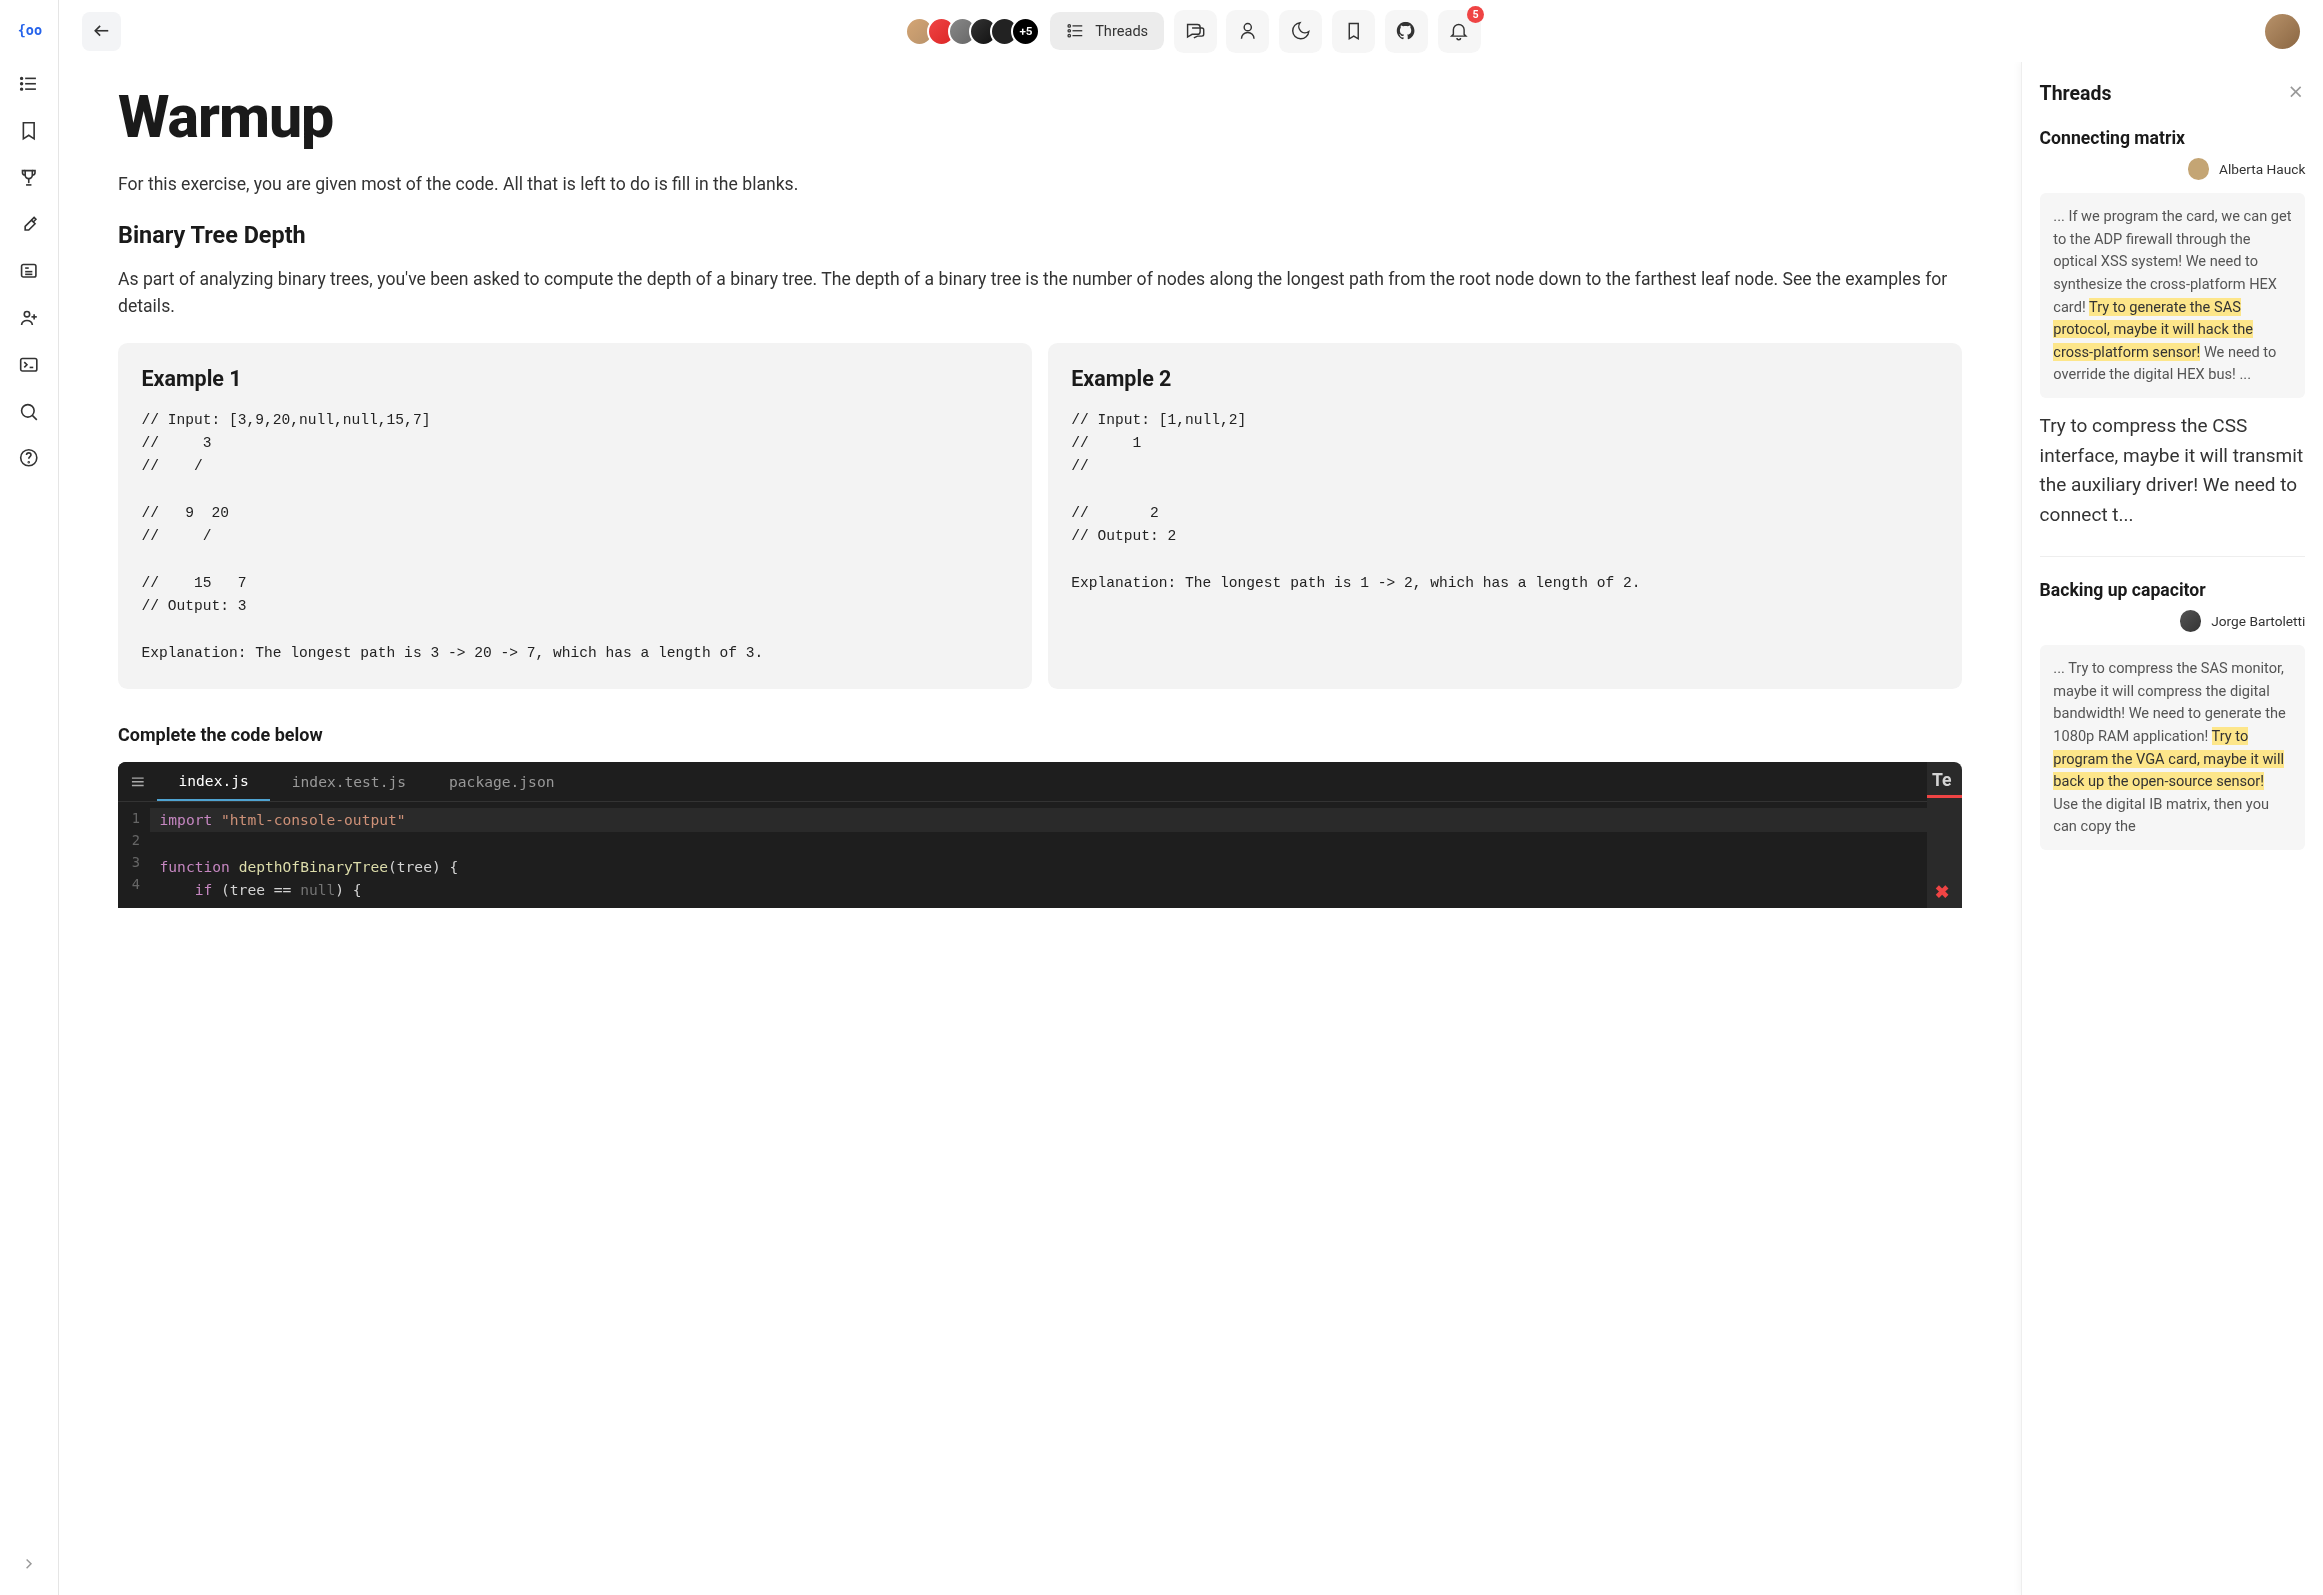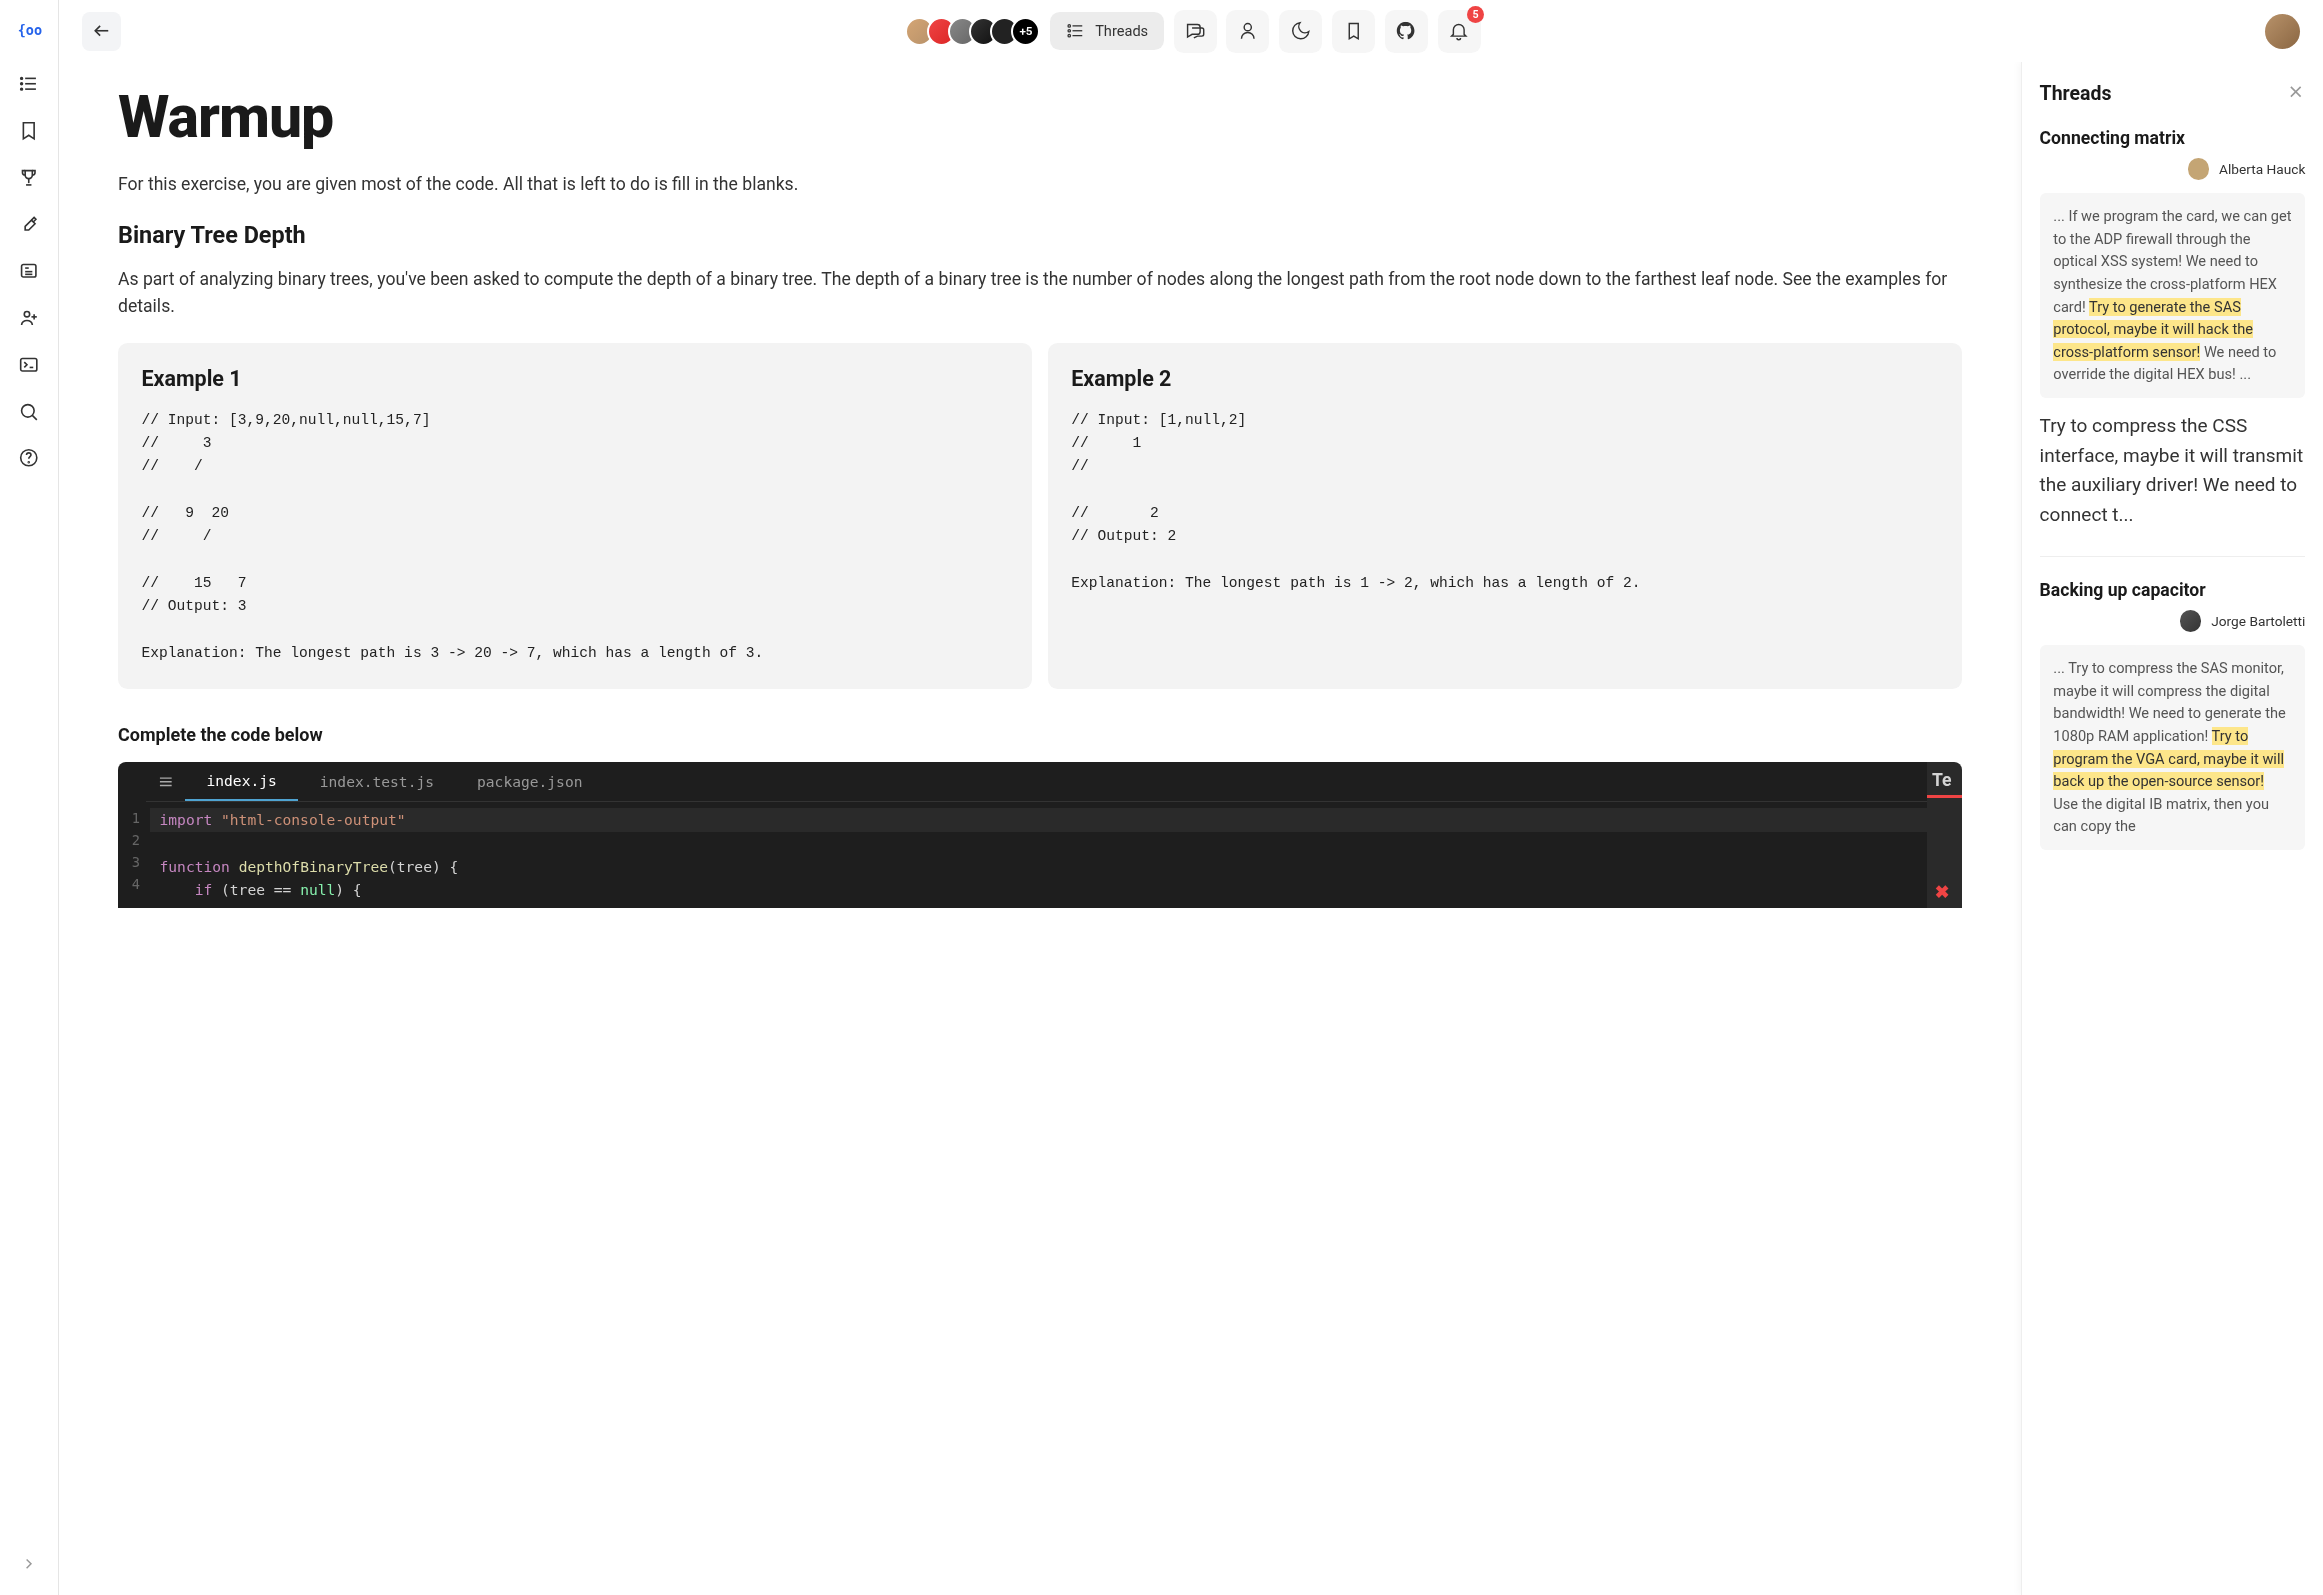--- a/index.html
+++ b/index.html
@@ -47,35 +47,35 @@
 .examples { display: flex; gap: 15.6px; margin-bottom: 35px; }
 .example-card { flex: 1; background: #f3f3f3; border-radius: 9.8px; padding: 23.4px; }
 .example-title { font-size: 21.5px; font-weight: 700; margin-bottom: 17.6px; }
 .example-code { font-family: "SFMono-Regular", Consolas, "Liberation Mono", Menlo, monospace; font-size: 14.6px; line-height: 1.6; white-space: pre-wrap; color: #222; }
 
 .complete-h { font-size: 18px; font-weight: 700; margin-bottom: 17.6px; }
 
 
 .editor-wrap { display: flex; border-radius: 7.8px 7.8px 0 0; overflow: hidden; }
 .editor { flex: 1; background: #1e1e1e; color: #d4d4d4; font-family: "SFMono-Regular", Consolas, monospace; font-size: 14.6px; }
-.editor-tabs { display: flex; align-items: center; background: #1e1e1e; border-bottom: 1px solid #333; margin-left: 28px; }
+.editor-tabs { display: flex; align-items: center; background: #1e1e1e; border-bottom: 1px solid #333; }
 .ed-menu { width: 39px; height: 39px; display: flex; align-items: center; justify-content: center; cursor: pointer; }
 .ed-menu svg { width: 17.6px; height: 17.6px; stroke: #aaa; fill: none; stroke-width: 2; }
 .ed-tab { padding: 9.8px 21.5px; color: #999; cursor: pointer; font-size: 14.6px; }
 .ed-tab.active { color: #fff; border-bottom: 2px solid #4fa3d1; }
 .editor-body { display: flex; }
 .gutter { background: #1e1e1e; color: #666; padding: 5.9px 9.8px 5.9px 13.7px; text-align: right; font-size: 13.7px; line-height: 1.6; user-select: none; }
 .code { padding: 5.9px 0; line-height: 1.6; flex: 1; }
 .code-line { padding: 0 9.8px; }
 .code-line.hl { background: #2a2a2a; }
 .tok-kw { color: #c586c0; }
 .tok-str { color: #ce9178; }
 .tok-fn { color: #dcdcaa; }
 .tok-op { color: #d4d4d4; }
-.tok-null { color: #86efac; }
+.tok-null { color: #737373; }
 
 .test-panel { width: 35px; background: #2a2a2a; color: #d4d4d4; padding: 7.8px 4.9px; font-weight: 700; writing-mode: horizontal-tb; position: relative; }
 .test-panel-label { font-size: 17.6px; white-space: nowrap; overflow: hidden; }
 .test-panel-close { position: absolute; bottom: 5.9px; left: 7.8px; color: #ef4444; cursor: pointer; font-size: 17.6px; font-weight: 700; }
 .test-panel-bar { position: absolute; top: 33px; left: 0; right: 0; height: 2.9px; background: #ef4444; }
 
 
 .threads-panel { width: 302px; border-left: 1px solid #eee; background: #fff; padding: 19.5px 17.6px; overflow-y: auto; box-shadow: -2px 0 7.8px rgba(0,0,0,0.04); }
 .tp-header { display: flex; align-items: center; justify-content: space-between; margin-bottom: 23.4px; }
 .tp-title { font-size: 19.5px; font-weight: 700; }

